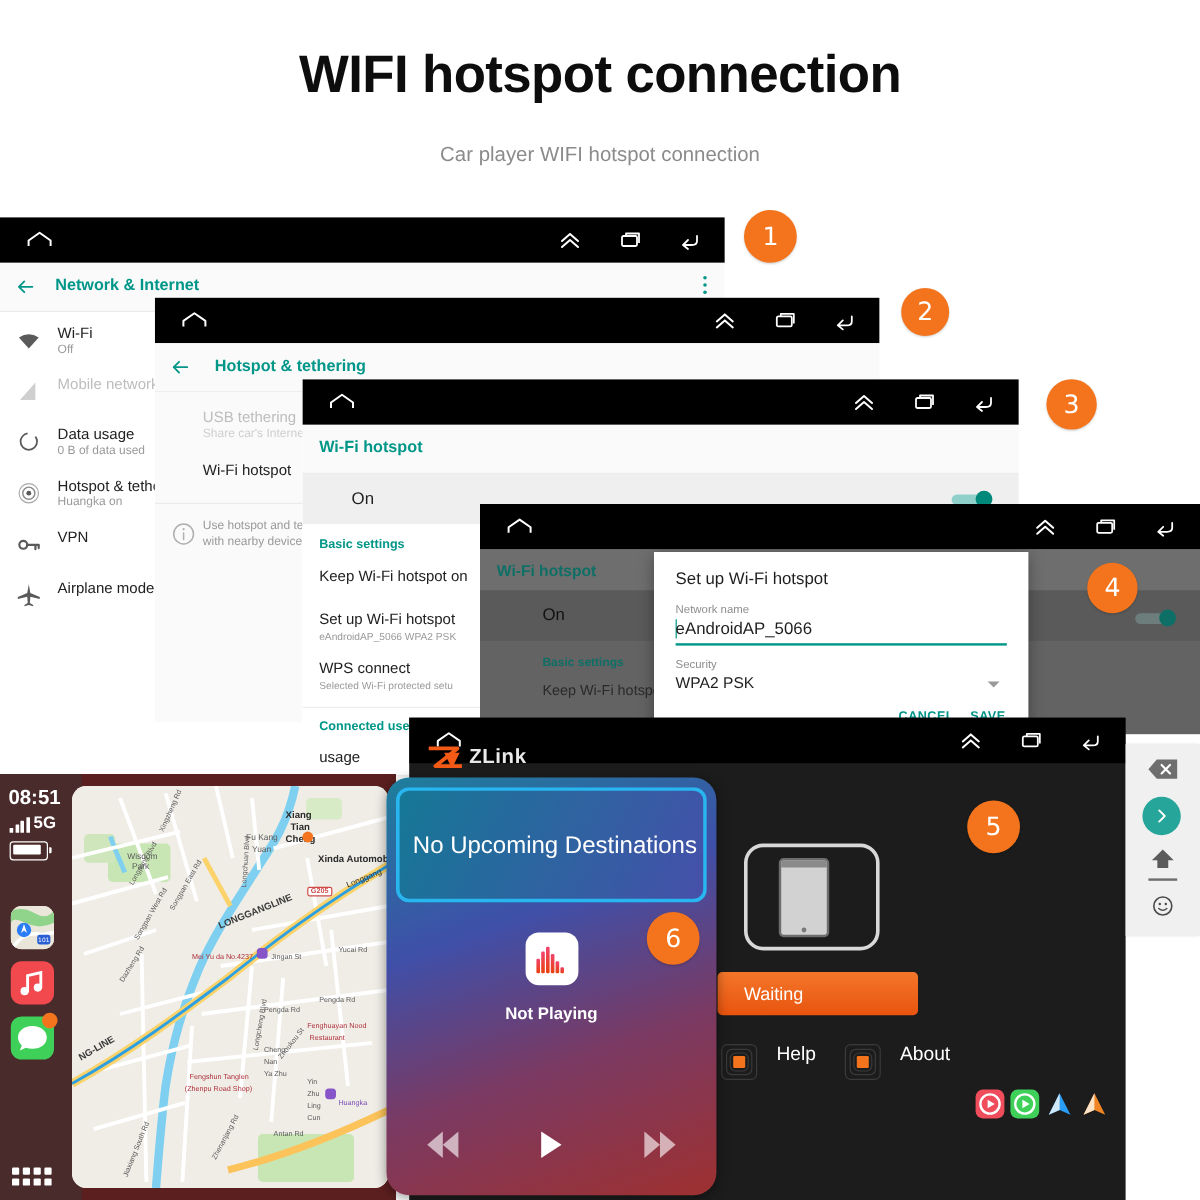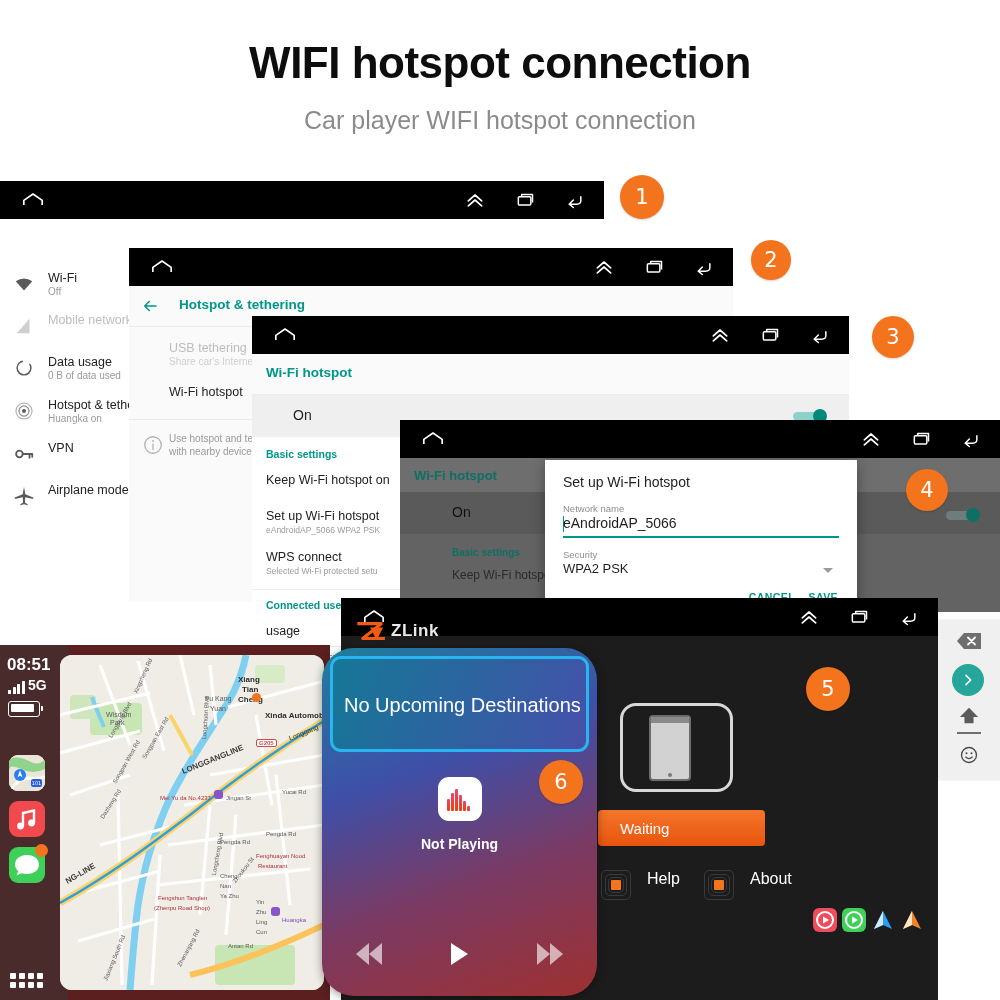--- a/index.html
+++ b/index.html
@@ -10,22 +10,22 @@
     -webkit-font-smoothing:antialiased;
   }
 
   
   .hdr{position:absolute;left:0;top:0;width:1000px;text-align:center;}
   .hdr-title{
     margin:0;padding-top:38px;
     font-size:44px;font-weight:bold;color:#0d0d0d;letter-spacing:-0.5px;
   }
   .hdr-sub{
-    margin:0;padding-top:18px;
-    font-size:25px;font-weight:400;color:#8b8b8b;
+    margin:13px;padding-top:18px;
+    font-size:17px;font-weight:400;color:#8b8b8b;
   }
 
   
   .panel{position:absolute;background:#fff;overflow:hidden;}
   .navbar{
     position:absolute;left:0;top:0;width:100%;height:38px;background:#000;
   }
   .navbar .home{
     position:absolute;left:22px;top:11px;width:22px;height:15px;
   }
@@ -125,21 +125,21 @@
   .cp-map{position:absolute;left:60px;top:10px;right:6px;bottom:10px;border-radius:12px;overflow:hidden;background:#eceae3;}
 
   .mlabel{position:absolute;font-size:6px;color:#5a5a5a;white-space:nowrap;}
   .mlabel.red{color:#b0303b;}
   .mlabel.big{font-size:8px;font-weight:bold;color:#2b2b2b;margin-top:12px;}
   .mgreen{position:absolute;background:#c8e6b4;border-radius:4px;}
   .mpin{position:absolute;width:9px;height:9px;border-radius:50%;}
 
   
   .mediacard{
-    position:absolute;border-radius:32px;overflow:hidden;
+    position:absolute;border-radius:19px;overflow:hidden;
     background:linear-gradient(160deg,#1d7f9c 0%,#3f4fa8 35%,#7a3a63 65%,#9e3030 100%);
     box-shadow:0 2px 10px rgba(0,0,0,.4);
   }
   .mc-top{
     position:absolute;left:8px;top:8px;right:8px;height:96px;border-radius:11px;
     background:linear-gradient(110deg,rgba(20,120,150,.95),rgba(70,80,170,.9));
     box-shadow:0 0 0 3px #29b6f0 inset;
   }
   .mc-top span{position:absolute;left:14px;top:38px;font-size:20px;color:#fff;font-weight:500;}
   .mc-icon{position:absolute;width:44px;height:44px;border-radius:11px;background:#fff;}
@@ -173,20 +173,31 @@
       <svg class="nb-ic" viewBox="0 0 24 24">
         <rect x="4" y="8" width="15" height="10" rx="1.5" fill="none" stroke="#fff" stroke-width="1.8"></rect>
         <path d="M8 8 L8 5.5 L21 5.5 L21 15" fill="none" stroke="#fff" stroke-width="1.8" stroke-linejoin="round"></path>
       </svg>
       <svg class="nb-ic" viewBox="0 0 24 24">
         <path d="M19 8 L19 13 Q19 17 14 17 L6 17 M10 12 L5 17 L10 21" fill="none" stroke="#fff" stroke-width="1.8" stroke-linecap="round" stroke-linejoin="round"></path>
       </svg>
     </div>
   </div>
 
+  <div class="appbar" style="top:38px;">
+    <svg class="back" viewBox="0 0 24 24">
+      <path d="M20 12 H5 M11 6 L5 12 L11 18" fill="none" stroke="#009688" stroke-width="2" stroke-linecap="round" stroke-linejoin="round"></path>
+    </svg>
+    <div class="atitle">Network &amp; Internet</div>
+    <div class="overflow">
+      <div class="dot"></div>
+        <div class="dot"></div>
+        <div class="dot"></div>
+    </div>
+  </div>
 
   <div style="position:absolute;left:0;top:79px;width:193px;height:260px;background:#fff;border-right:1px solid #ececec;">
 
     <div class="row" style="top:11px;">
       <svg class="ic" viewBox="0 0 24 24">
         <path d="M12 19 L3 9 Q12 3 21 9 Z" fill="#5a5a5a"></path>
       </svg>
       <div class="t">Wi-Fi</div>
       <div class="s">Off</div>
     </div>

